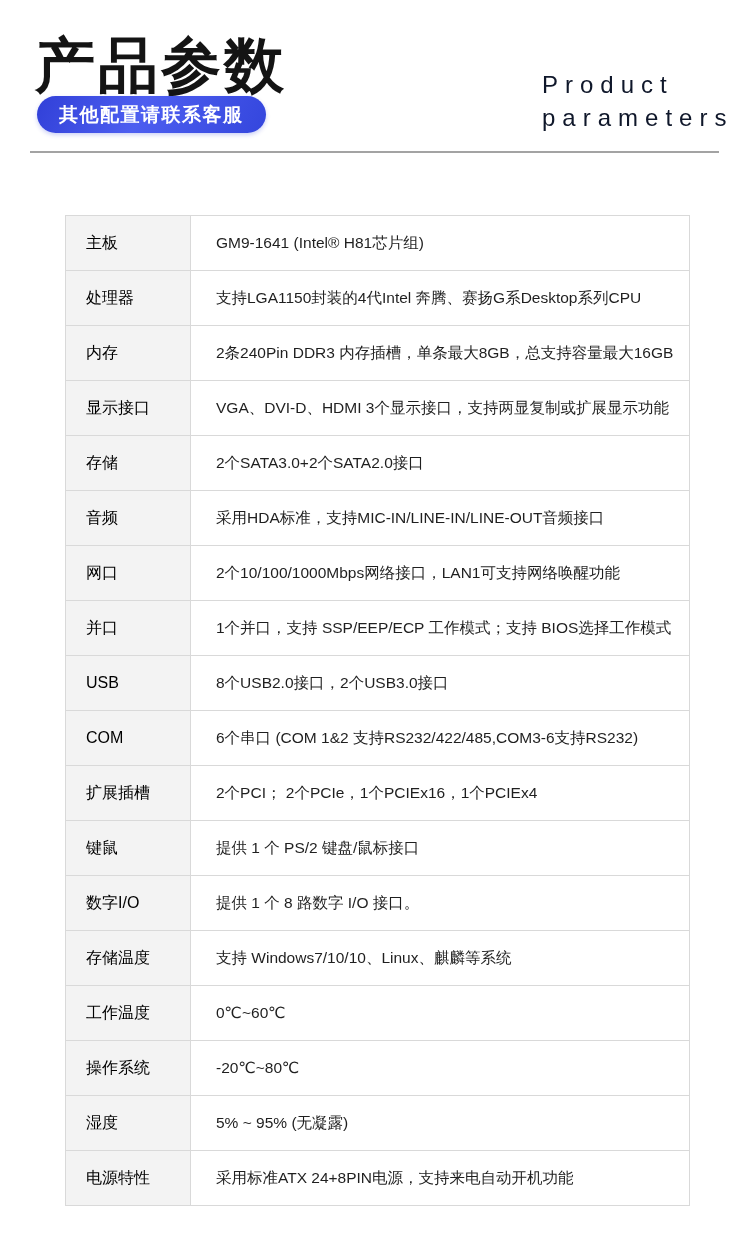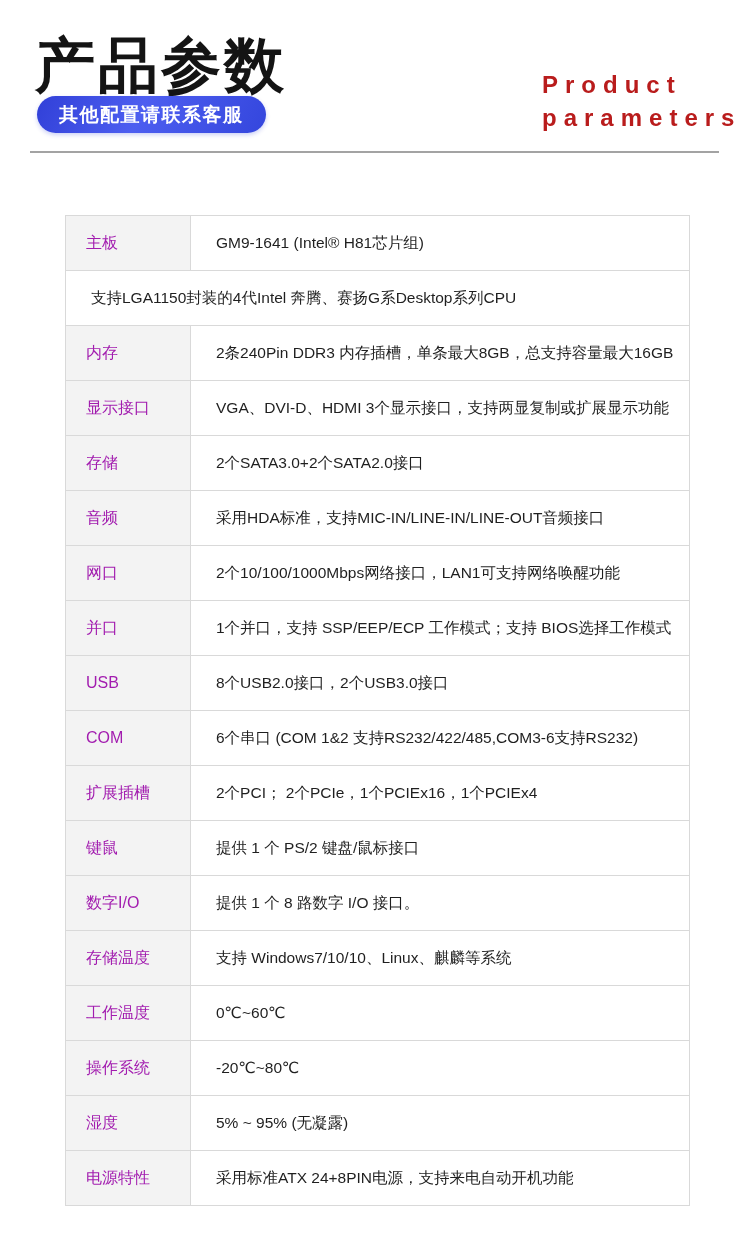--- a/index.html
+++ b/index.html
@@ -19,41 +19,41 @@
     position:absolute;left:37px;top:96px;height:37px;
     display:flex;align-items:center;padding:0 22px;
     border-radius:21px;
     background:linear-gradient(115deg,#3140d8 0%,#4d5ef0 45%,#3446dd 100%);
     color:#ffffff;font-size:19px;font-weight:700;letter-spacing:1.5px;
     box-shadow:0 2px 4px rgba(50,70,220,0.25);
     cursor:pointer;
   }
   .en-subtitle{
     position:absolute;left:542px;top:68px;
-    font-size:24px;color:#b91c1c;letter-spacing:7px;line-height:33px;
-    font-weight:700;
+    font-size:24px;color:#0f172a;letter-spacing:7px;line-height:33px;
+    font-weight:400;
   }
   .divider{
     position:absolute;left:30px;top:151px;width:689px;height:2px;
     background:#a3a3a3;
   }
 
   
   .spec-table{
     position:absolute;left:65px;top:215px;width:623px;
     border:1px solid #d9d9d9;
   }
   .spec-row{display:flex;height:54px;border-top:1px solid #d9d9d9;}
   .spec-row:first-child{border-top:none;}
   .cell{display:flex;align-items:center;box-sizing:border-box;}
   .cell-label{
     width:125px;flex:0 0 125px;
     background:#f3f3f3;border-right:1px solid #d9d9d9;
     padding-left:20px;
-    font-size:16px;color:#a21caf;
+    font-size:16px;color:#000000;
   }
   .cell-value{
     flex:1;padding-left:25px;padding-right:6px;
     font-size:15.5px;color:#1f1f1f;white-space:nowrap;
   }
 </style>
 </head>
 <body>
 
 <div class="page">
@@ -68,20 +68,21 @@
   </div>
 
   <div class="divider"></div>
 
   <div class="spec-table">
       <div class="spec-row">
         <div class="cell cell-label">主板</div>
         <div class="cell cell-value">GM9-1641 (Intel® H81芯片组)</div>
       </div>
       <div class="spec-row">
+        <div class="cell cell-label">处理器</div>
         <div class="cell cell-value">支持LGA1150封装的4代Intel 奔腾、赛扬G系Desktop系列CPU</div>
       </div>
       <div class="spec-row">
         <div class="cell cell-label">内存</div>
         <div class="cell cell-value">2条240Pin DDR3 内存插槽，单条最大8GB，总支持容量最大16GB</div>
       </div>
       <div class="spec-row">
         <div class="cell cell-label">显示接口</div>
         <div class="cell cell-value">VGA、DVI-D、HDMI 3个显示接口，支持两显复制或扩展显示功能</div>
       </div>

